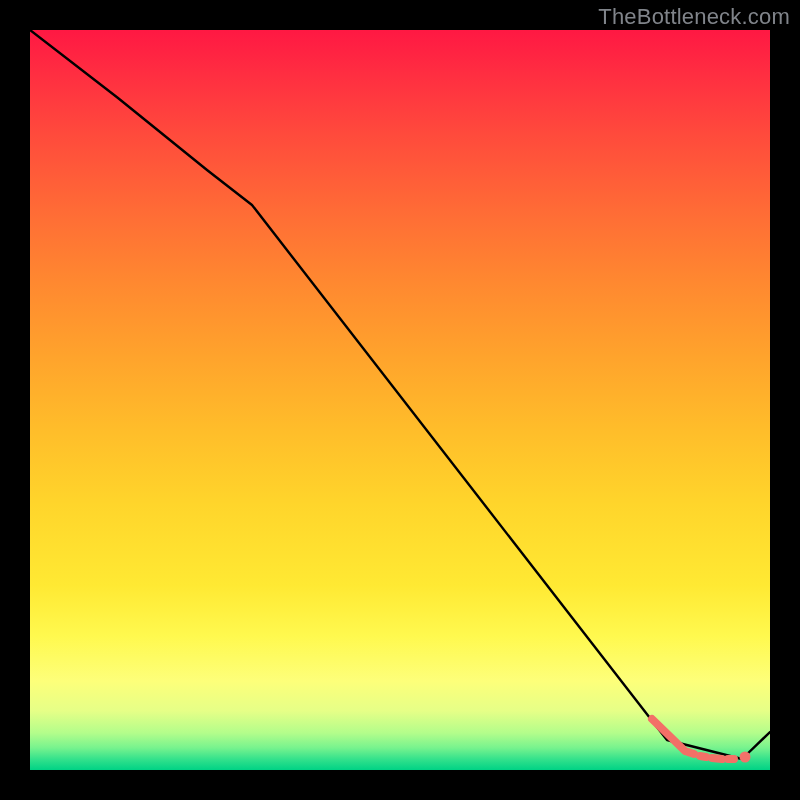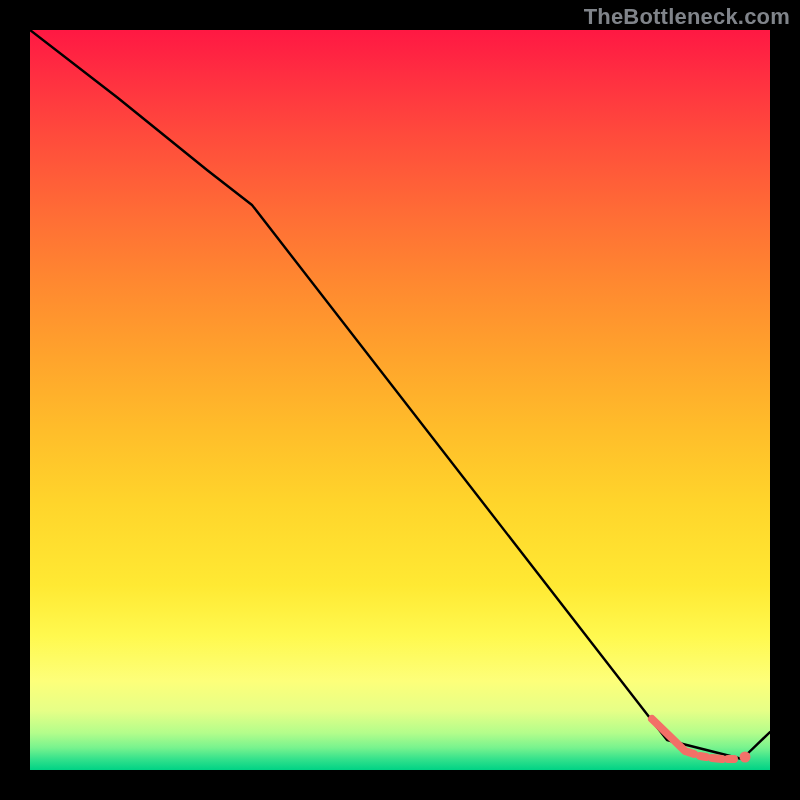--- a/index.html
+++ b/index.html
@@ -15,21 +15,21 @@
     width: 800px;
     height: 800px;
     background: #000;
   }
   .watermark {
     position: absolute;
     top: 4px;
     right: 10px;
     font-family: Arial, Helvetica, sans-serif;
     font-size: 22px;
-    font-weight: 700;
+    font-weight: 400;
     color: #80848a;
     letter-spacing: 0.2px;
     user-select: none;
   }
   .plot {
     position: absolute;
     left: 30px;
     top: 30px;
     width: 740px;
     height: 740px;

